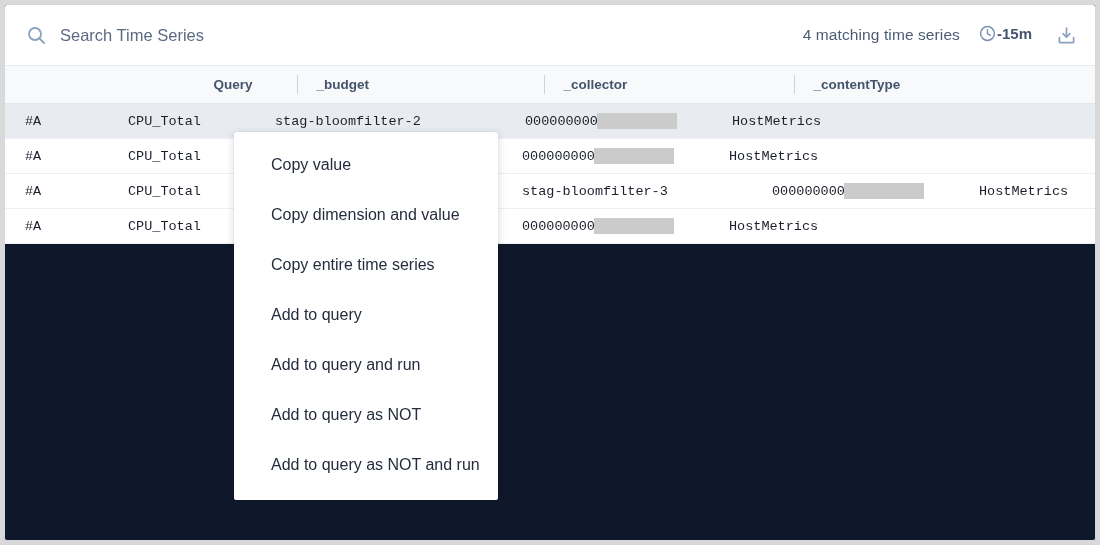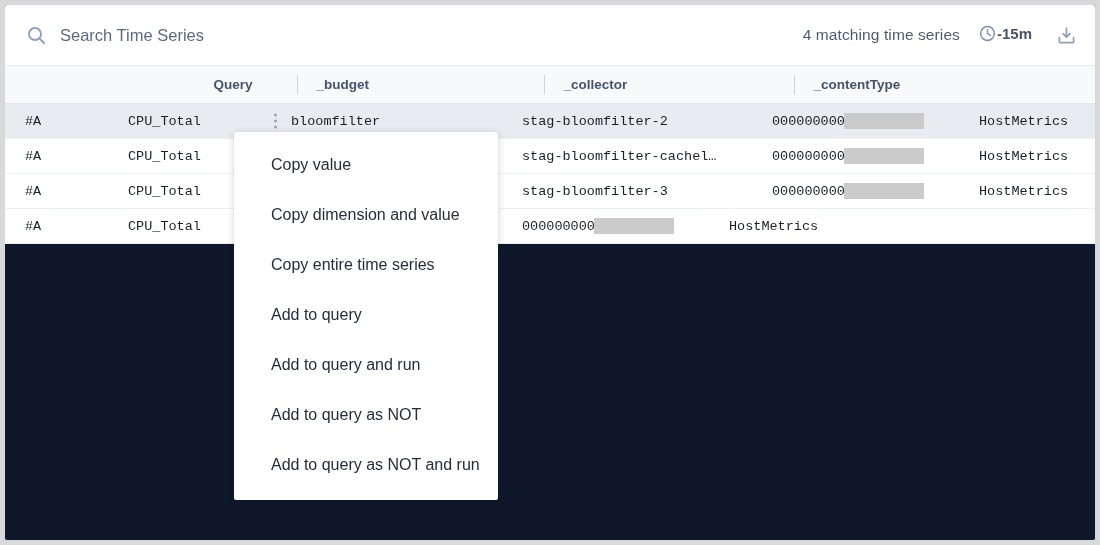--- a/index.html
+++ b/index.html
@@ -244,41 +244,32 @@
     <div class="thead">
       <div class="th c-query">Query</div>
       <div class="th c-budget">_budget</div>
       <div class="th c-coll">_collector</div>
       <div class="th c-ctype">_contentType</div>
     </div>
 
     <div class="trow selected">
       <div class="td c-query">#A</div>
       <div class="td c-metric">CPU_Total</div>
-      <div class="td c-budget">
-        <span class="kebab">
-          <span></span>
-            <span></span>
-            <span></span>
-        </span>
-        <span>bloomfilter</span>
-      </div>
       <div class="td c-coll">stag-bloomfilter-2</div>
       <div class="td c-collid">
         <span>000000000</span>
           <span class="redact"></span>
       </div>
       <div class="td c-ctype">HostMetrics</div>
     </div>
 
     <div class="trow">
       <div class="td c-query">#A</div>
       <div class="td c-metric">CPU_Total</div>
       <div class="td c-budget"></div>
-      <div class="td c-coll">stag-bloomfilter-cachel…</div>
       <div class="td c-collid">
         <span>000000000</span>
           <span class="redact"></span>
       </div>
       <div class="td c-ctype">HostMetrics</div>
     </div>
 
     <div class="trow">
       <div class="td c-query">#A</div>
       <div class="td c-metric">CPU_Total</div>

